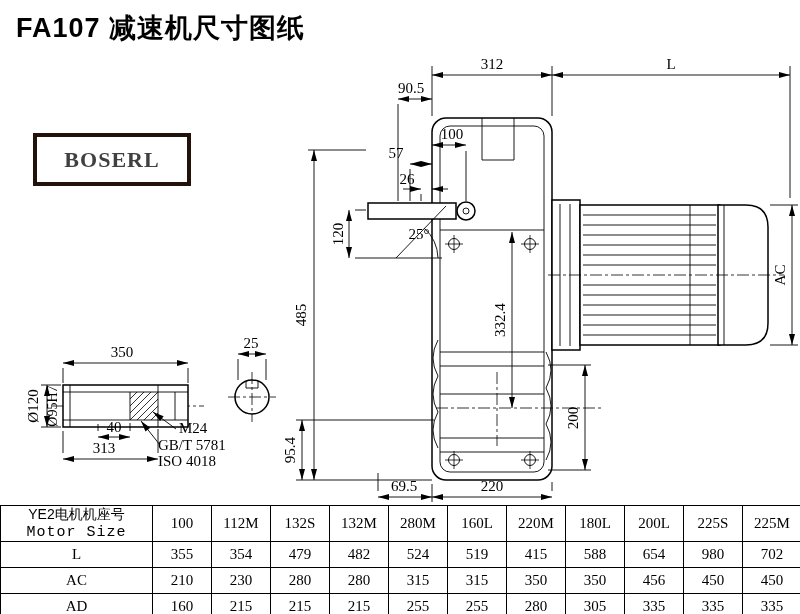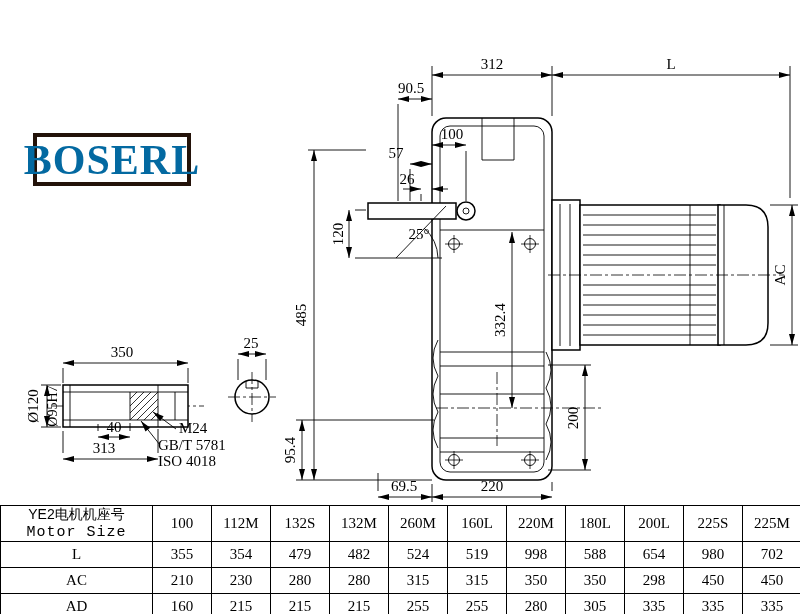--- a/index.html
+++ b/index.html
@@ -5,21 +5,21 @@
   * { margin:0; padding:0; box-sizing:border-box; }
   html,body { background:#fff; }
   body { width:800px; height:614px; font-family:"Liberation Sans",sans-serif; color:#000; }
   .page { position:relative; width:800px; height:614px; overflow:hidden; background:#fff; }
 
   .title { position:absolute; left:16px; top:10px; font-size:27px; font-weight:bold;
            letter-spacing:1px; font-family:"Liberation Sans",sans-serif; }
 
   .logo { position:absolute; left:33px; top:133px; width:158px; height:53px;
           border:4px solid #231209; background:#fff; display:flex; align-items:center; justify-content:center; }
-  .logo span { font-family:"Liberation Serif",serif; font-size:42px; font-weight:bold; color:#0369a1; letter-spacing:1px;text-align:center; }
+  .logo span { font-family:"Liberation Serif",serif; font-size:22px; font-weight:bold; color:#404040; letter-spacing:1px;text-align:center; }
 
   svg.drawing { position:absolute; left:0; top:0; }
   .wf   { stroke:#000; stroke-width:1.5; fill:#fff; }
   .thin { stroke:#000; stroke-width:0.9; fill:none; }
   .hl   { stroke:#000; stroke-width:0.8; fill:none; }
   .cl   { stroke:#000; stroke-width:0.8; fill:none; stroke-dasharray:12 3 3 3; }
   .dim, .dimE { stroke:#000; stroke-width:0.9; fill:none; }
   .dim  { marker-start:url(#arr); marker-end:url(#arr); }
   .dimE { marker-end:url(#arr); }
   text.d  { font-family:"Liberation Serif",serif; font-size:15px; fill:#000; }
@@ -33,20 +33,21 @@
   .spec tr.hrow td { height:34px; }
   .spec tr.drow td { height:26px; }
   .spec .en { font-family:"Liberation Mono",monospace; font-size:15px; letter-spacing:1px; }
   .spec .cn { font-family:"Liberation Sans",sans-serif; font-size:14px; }
 </style>
 </head>
 <body>
 
 <div class="page">
 
+  <div class="title">FA107 减速机尺寸图纸</div>
 
   <div class="logo">
     <span>BOSERL</span>
   </div>
 
   <svg class="drawing" width="800" height="505" viewBox="0 0 800 505">
     <defs>
       <marker id="arr" markerWidth="13" markerHeight="8" refX="12" refY="4" orient="auto-start-reverse" markerUnits="userSpaceOnUse">
         <path d="M12,4 L1,1 L1,7 Z" fill="#000"></path>
       </marker>
@@ -242,53 +243,53 @@
     <tbody>
       <tr class="hrow">
         <td>
           <div class="cn">YE2电机机座号</div>
           <div class="en">Motor Size</div>
         </td>
         <td>100</td>
         <td>112M</td>
         <td>132S</td>
         <td>132M</td>
-        <td>260M</td>
+        <td>280M</td>
         <td>160L</td>
         <td>220M</td>
         <td>180L</td>
         <td>200L</td>
         <td>225S</td>
         <td>225M</td>
       </tr>
       <tr class="drow">
         <td>L</td>
         <td>355</td>
         <td>354</td>
         <td>479</td>
         <td>482</td>
         <td>524</td>
         <td>519</td>
-        <td>998</td>
+        <td>415</td>
         <td>588</td>
         <td>654</td>
         <td>980</td>
         <td>702</td>
       </tr>
       <tr class="drow">
         <td>AC</td>
         <td>210</td>
         <td>230</td>
         <td>280</td>
         <td>280</td>
         <td>315</td>
         <td>315</td>
         <td>350</td>
         <td>350</td>
-        <td>298</td>
+        <td>456</td>
         <td>450</td>
         <td>450</td>
       </tr>
       <tr class="drow">
         <td>AD</td>
         <td>160</td>
         <td>215</td>
         <td>215</td>
         <td>215</td>
         <td>255</td>

